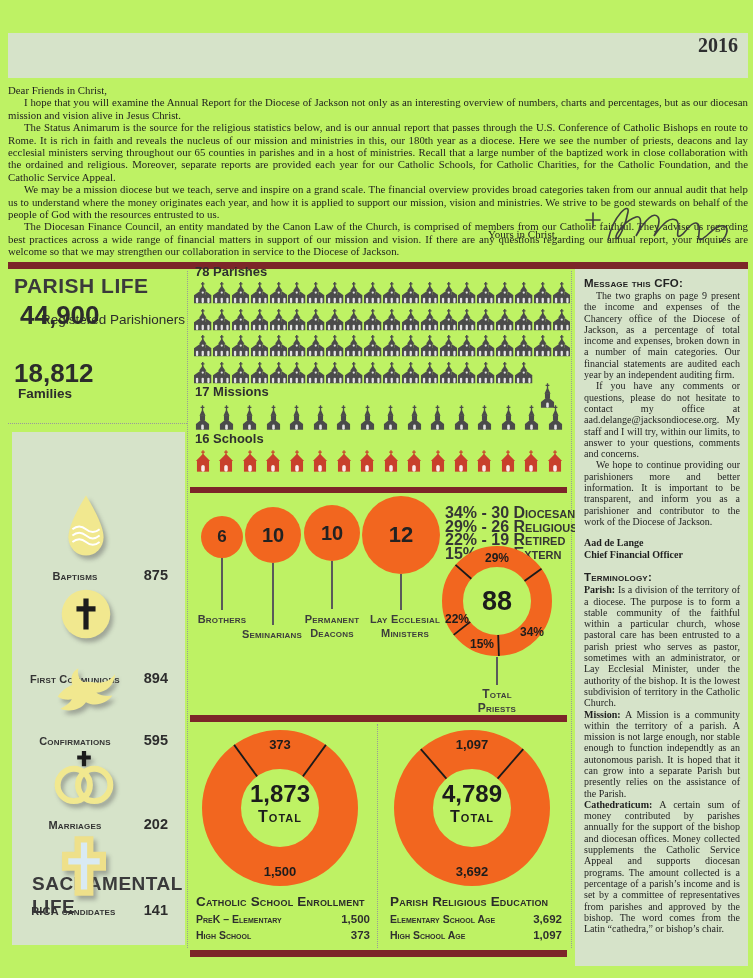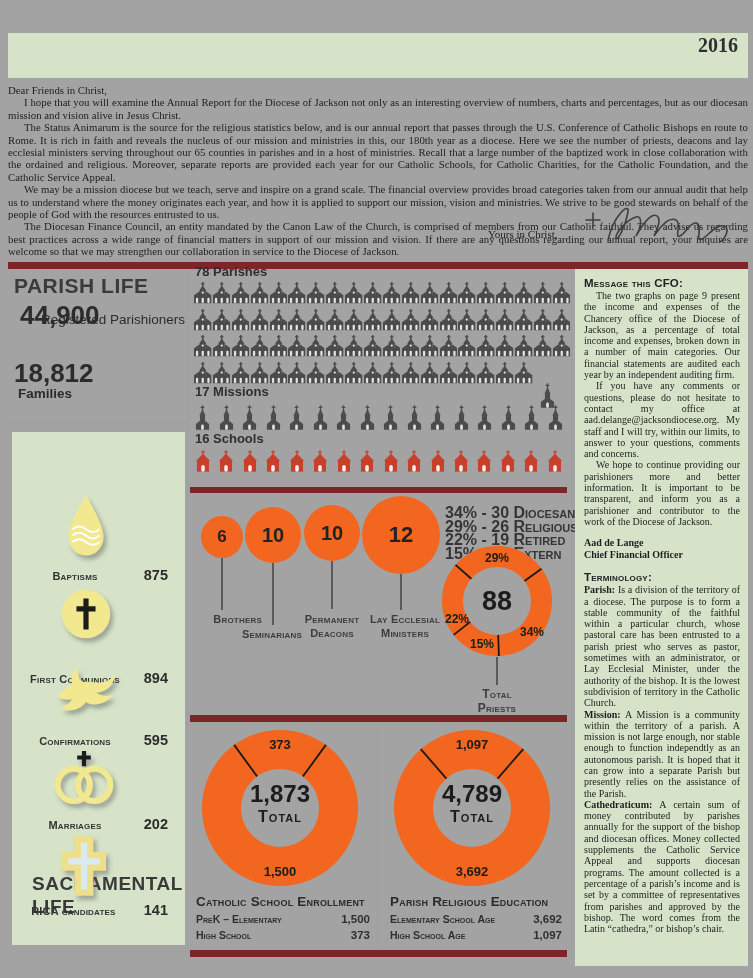--- a/index.html
+++ b/index.html
@@ -1,17 +1,17 @@
 <!DOCTYPE html>
 <html><head>
 <meta charset="utf-8">
 <style>
   * { margin:0; padding:0; box-sizing:border-box; }
   body { background:#e8e8e8; font-family:"Liberation Sans", sans-serif; }
-  .page { position:relative; width:753px; height:978px; background:#a3a3a3; margin:0 auto; overflow:hidden; }
+  .page { position:relative; width:753px; height:978px; background:#bef264; margin:0 auto; overflow:hidden; }
 
   
   .hdr { position:absolute; left:8px; top:33px; width:740px; height:45px; background:#d6e3c9;
          text-align:right; padding:2px 10px 0 0; color:#2e2f30; font-family:"Liberation Serif", serif; }
   .hdr .year { font-size:20px; font-weight:bold; line-height:21px; }
   .hdr .title { font-size:22px; font-weight:bold; line-height:22px; letter-spacing:.5px; }
 
   
   .letter { position:absolute; left:8px; top:84px; width:740px; color:#1e1e1e;
             font-family:"Liberation Serif", serif; font-size:10.8px; line-height:12.4px; text-align:justify; }
@@ -569,21 +569,21 @@
   <div class="bubble" style="left:304px; top:505px; width:56px; height:56px; font-size:20px;">
       <span>10</span>
     </div>
   <div class="bubble" style="left:362px; top:496px; width:78px; height:78px; font-size:22px;">
       <span>12</span>
     </div>
   <div class="stick" style="left:221px; top:558px; height:52px;"></div>
   <div class="stick" style="left:272px; top:563px; height:62px;"></div>
   <div class="stick" style="left:331px; top:561px; height:48px;"></div>
   <div class="stick" style="left:400px; top:574px; height:36px;"></div>
-  <div class="blabel" style="left:182px; top:612px; width:80px;text-align:right;">Brothers</div>
+  <div class="blabel" style="left:182px; top:612px; width:80px;">Brothers</div>
   <div class="blabel" style="left:226px; top:627px; width:92px;">Seminarians</div>
   <div class="blabel" style="left:292px; top:612px; width:80px;">Permanent Deacons</div>
   <div class="blabel" style="left:365px; top:612px; width:80px;">Lay Ecclesial Ministers</div>
 
   <div class="legend">
     <div>34% - 30 Diocesan</div>
     <div>29% - 26 Religious Order</div>
     <div>22% - 19 Retired</div>
     <div>15% - 13 Extern</div>
   </div>

